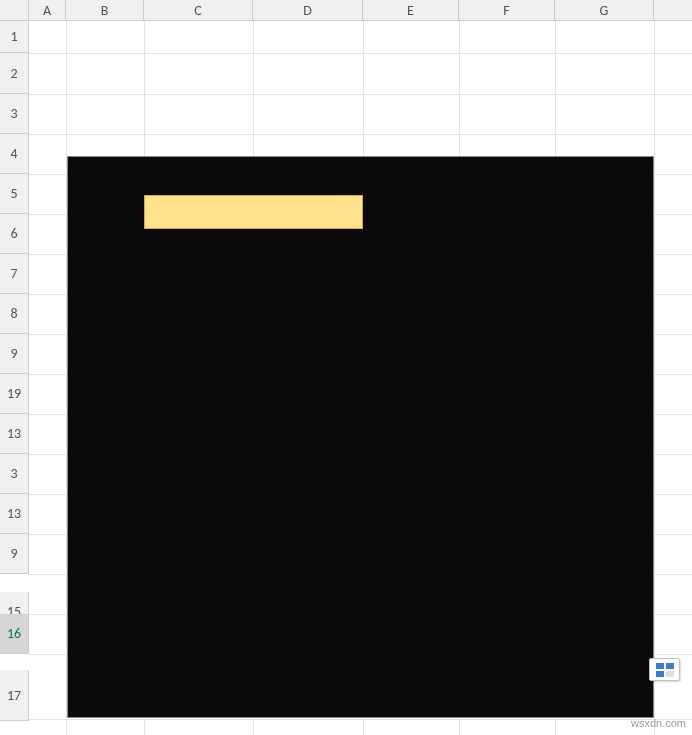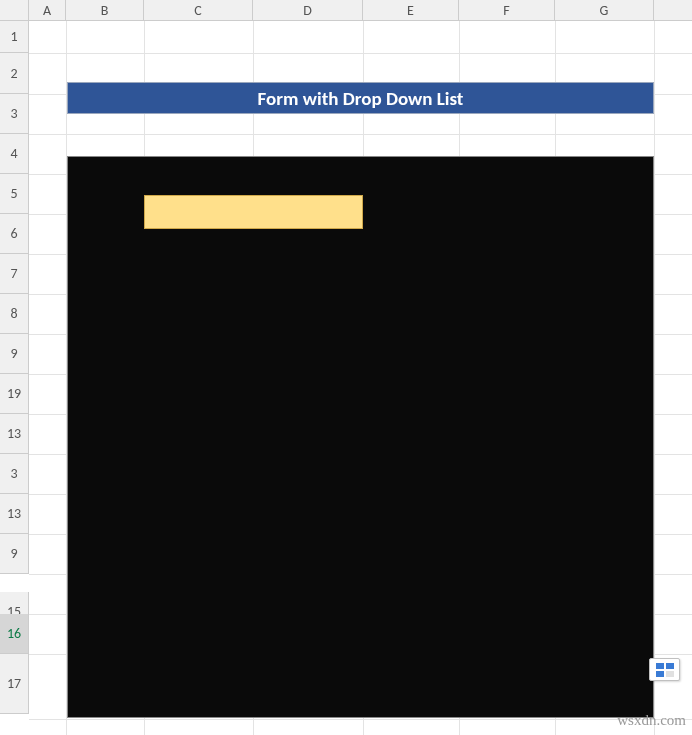--- a/index.html
+++ b/index.html
@@ -97,23 +97,23 @@
   }
   .yellow-box {
     position: absolute;
     background: #ffe08b;
     border: 1px solid #cfa84a;
   }
   .watermark {
     position: absolute;
     right: 6px;
     bottom: 6px;
-    font-size: 15px;
+    font-size: 11px;
     color: #999;
-    font-family: Liberation Serif, serif;
+    font-family: Liberation Sans, sans-serif;
     margin-left: 44px;
   }
   .quick-popup {
     position: absolute;
     width: 31px;
     height: 23px;
     background: #fff;
     border: 1px solid #c0c0c0;
     border-radius: 2px;
     box-shadow: 1px 1px 2px rgba(0,0,0,0.15);
@@ -174,23 +174,22 @@
   <div class="row-header" style="top:254px;height:40px">7</div>
   <div class="row-header" style="top:294px;height:40px">8</div>
   <div class="row-header" style="top:334px;height:40px">9</div>
   <div class="row-header" style="top:374px;height:40px">19</div>
   <div class="row-header" style="top:414px;height:40px">13</div>
   <div class="row-header" style="top:454px;height:40px">3</div>
   <div class="row-header" style="top:494px;height:40px">13</div>
   <div class="row-header" style="top:534px;height:40px">9</div>
   <div class="row-header" style="top:592px;height:40px">15</div>
   <div class="row-header selected" style="top:614px;height:40px">16</div>
-  <div class="row-header" style="top:654px;height:60px">17</div>
-
-  <div class="title-banner" style="left:67px;top:82px;width:587px;height:32px">Form with Drop Down List</div>
+  <div class="row-header" style="top:670px;height:51px">17</div>
+
 
   <div class="black-panel" style="left:67px;top:156px;width:587px;height:562px">
   </div>
 
   <div class="yellow-box" style="left:144px;top:195px;width:219px;height:34px"></div>
 
   <div class="quick-popup" style="left:649px;top:658px">
     <svg width="18" height="14" viewBox="0 0 18 14">
       <rect x="0" y="0" width="8" height="6" fill="#3a7bd5"></rect>
       <rect x="10" y="0" width="8" height="6" fill="#3a7bd5"></rect>

